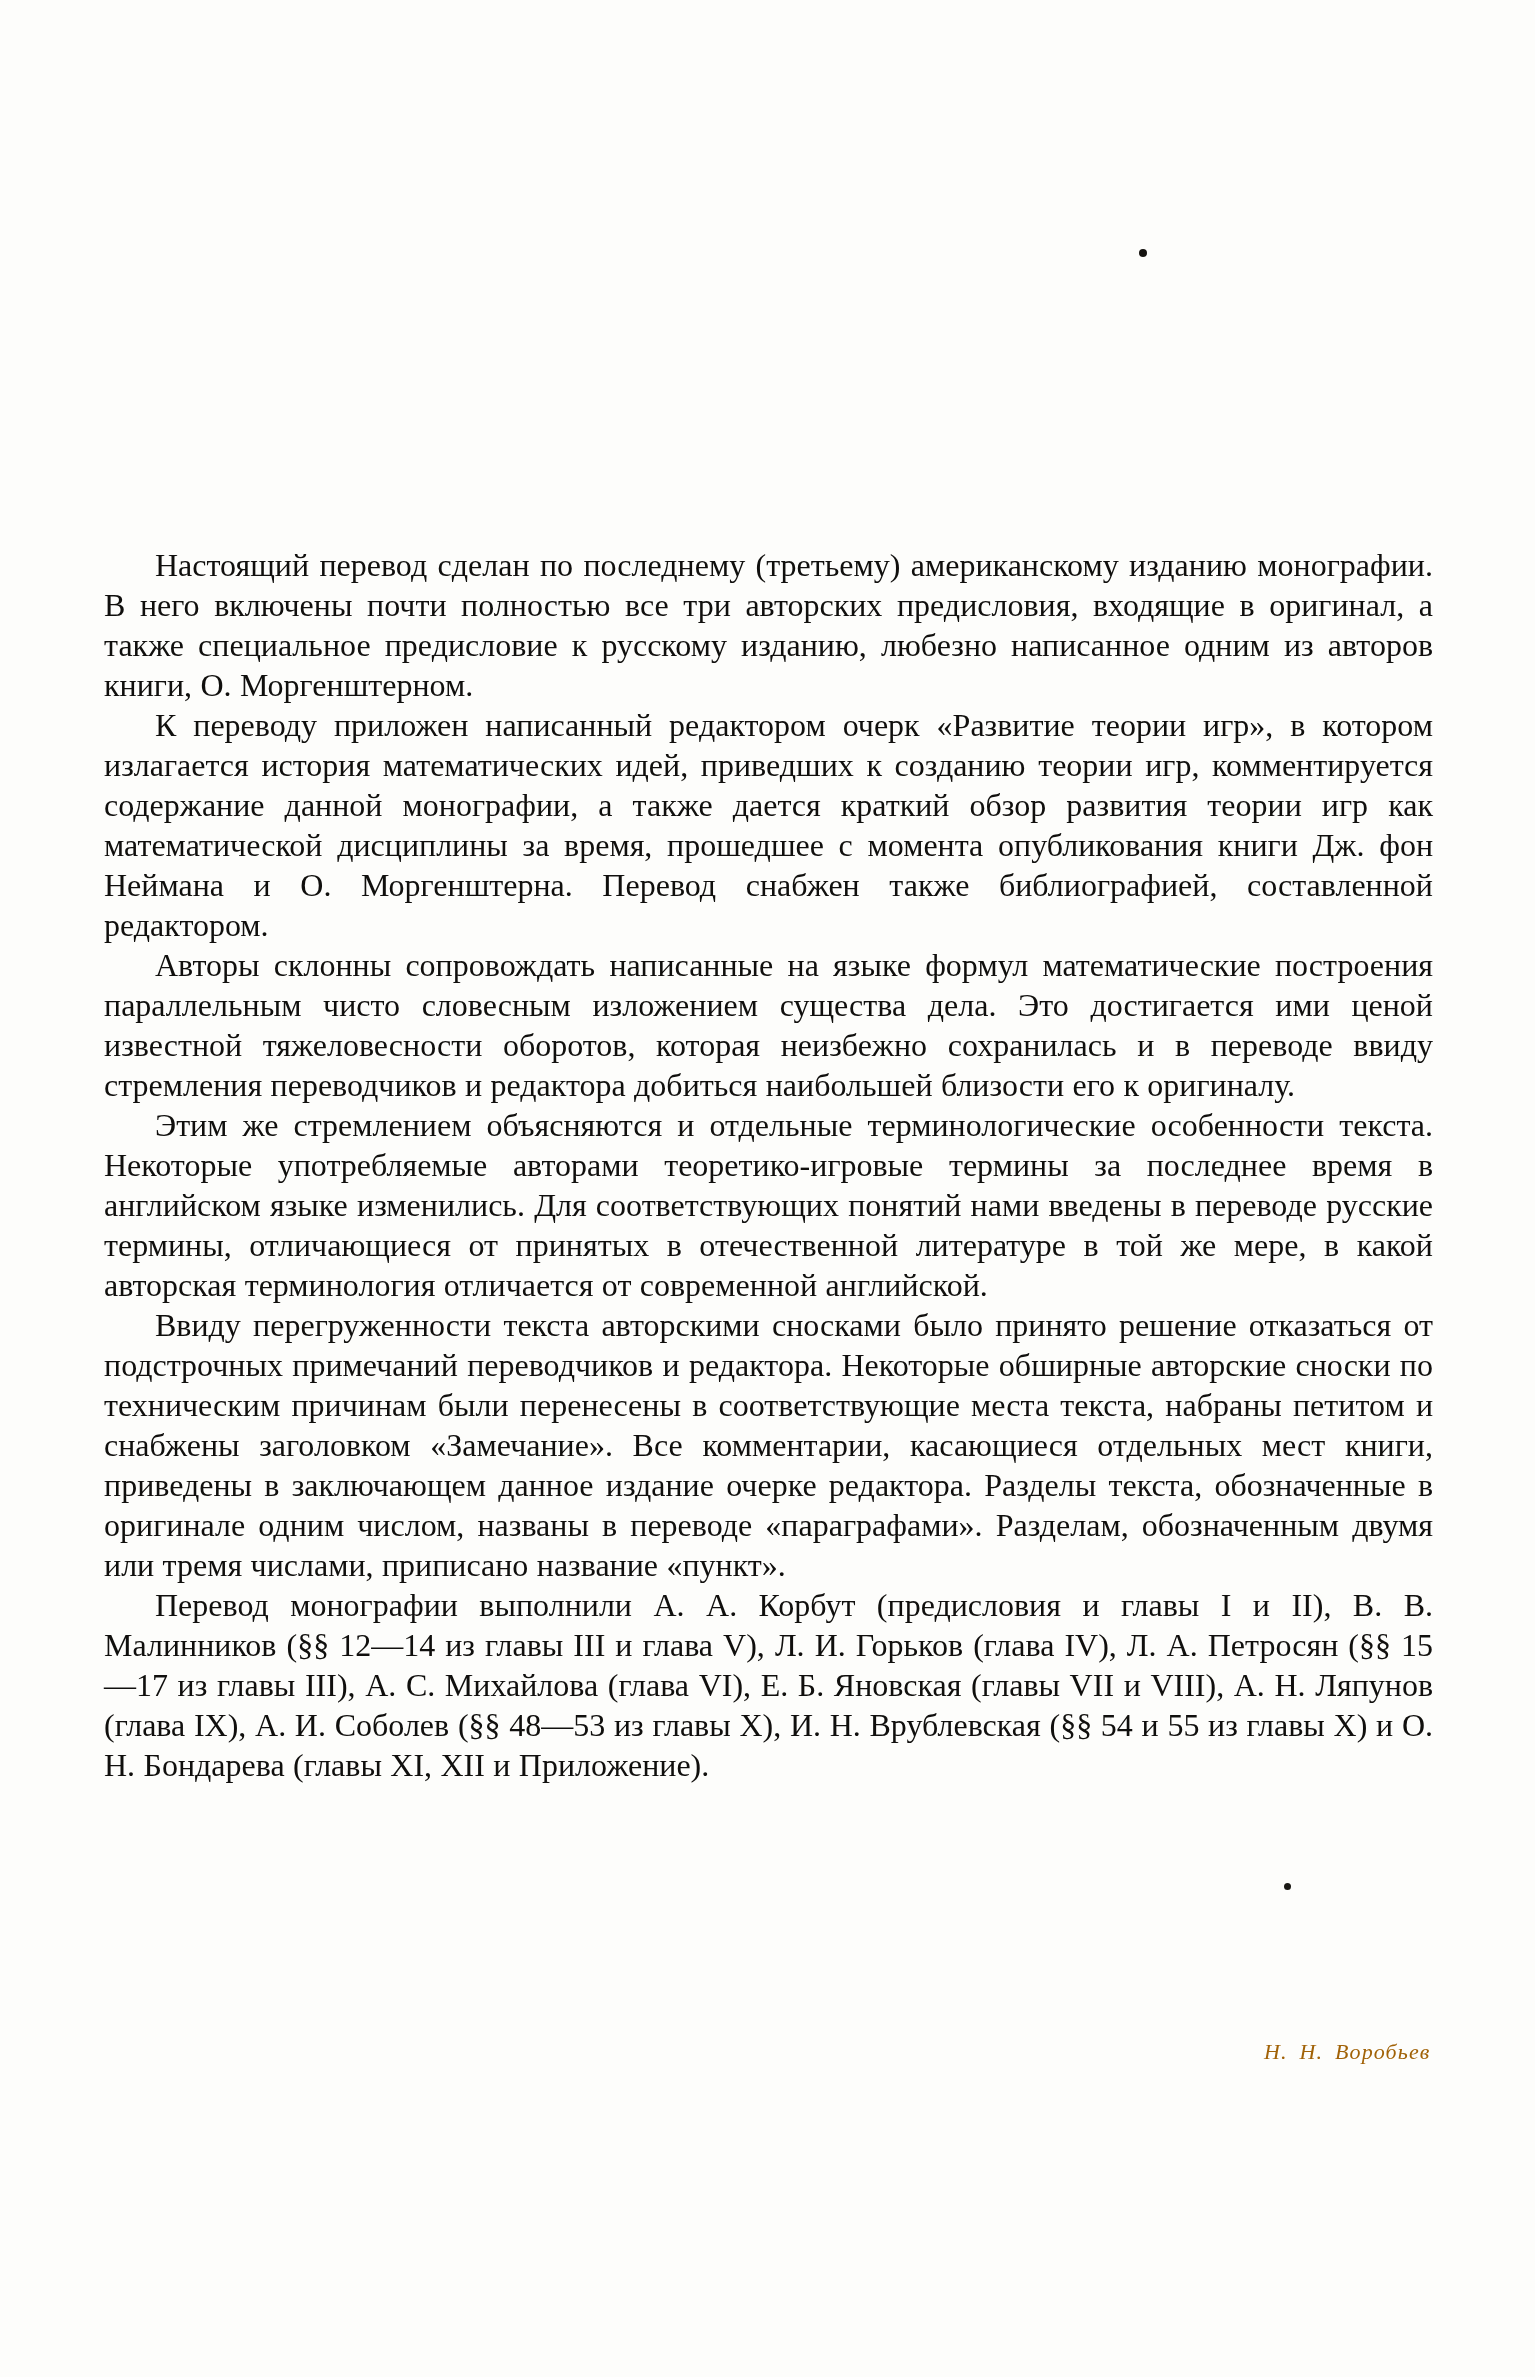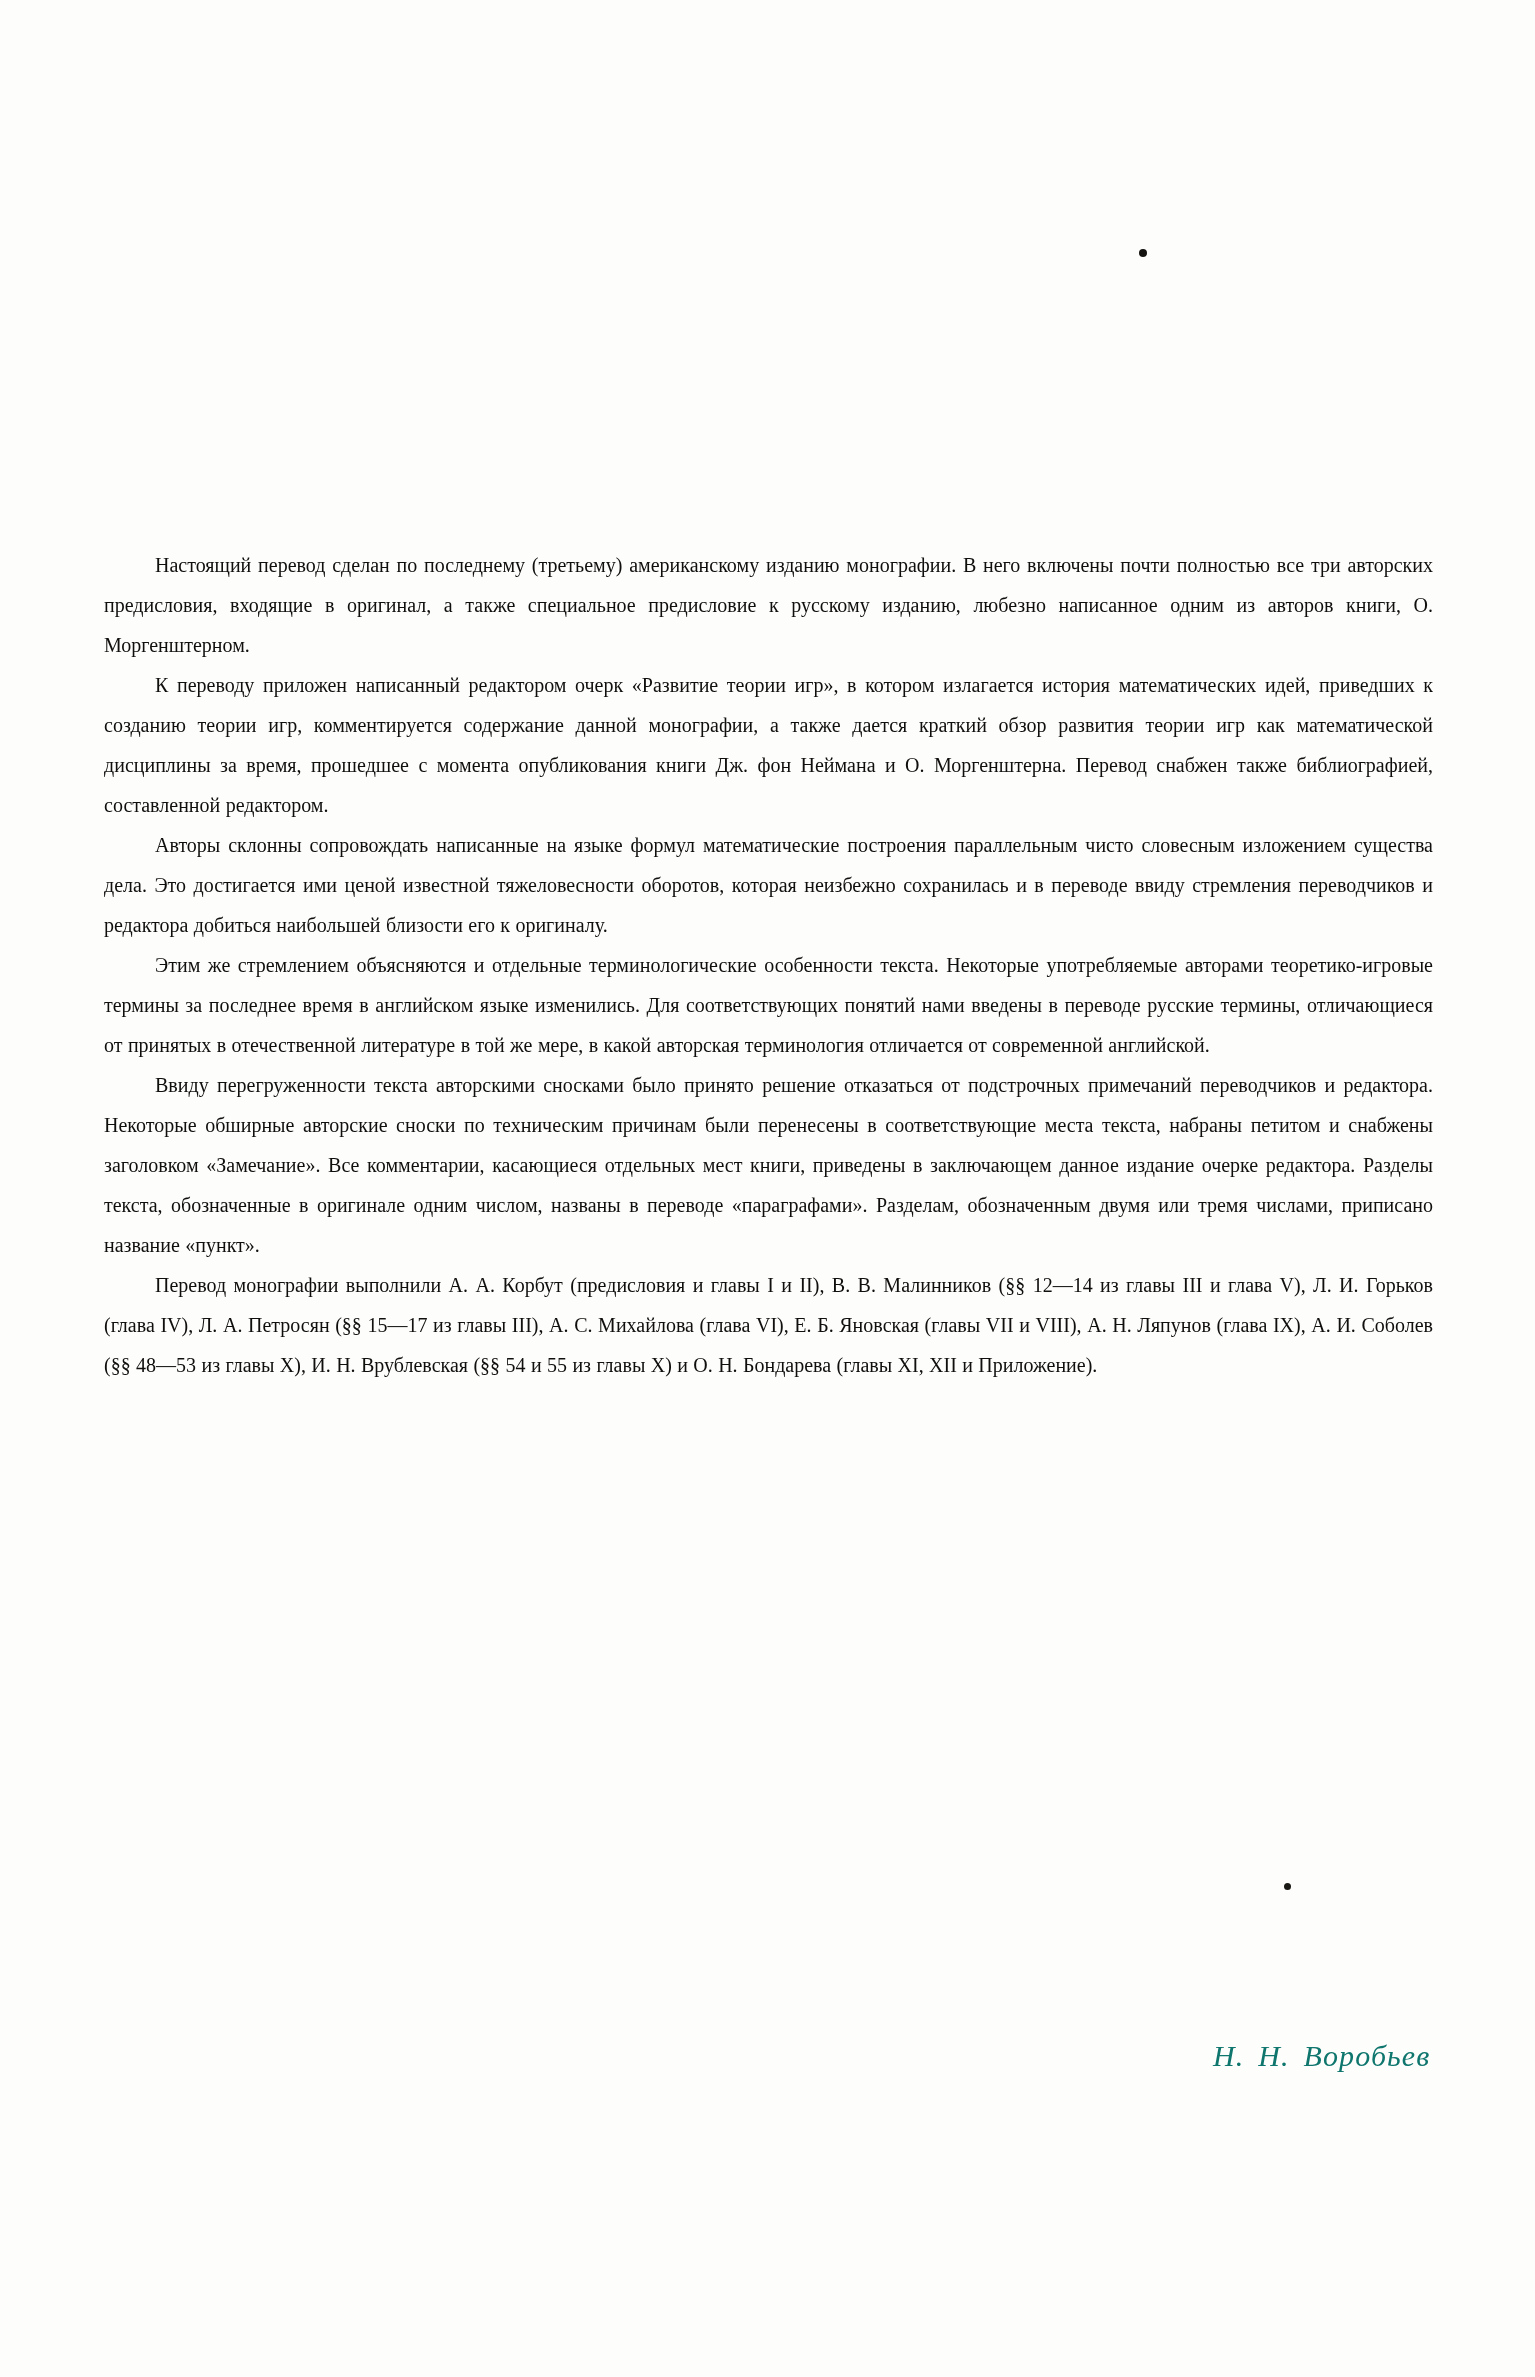--- a/index.html
+++ b/index.html
@@ -42,37 +42,37 @@
     background: #15130f;
   }
   .body-text {
     position: absolute;
     left: 104px;
     top: 545px;
     width: 1329px;
   }
   p.para {
     margin: 0;
-    font-size: 20px;
+    font-size: 32px;
     line-height: 40px;
     text-align: justify;
     text-indent: 51px;
     text-justify: inter-word;
     word-spacing: 0.4px;
     color: #100f0d;
   }
   .signature {
     position: absolute;
     right: 2.6px;
     top: 2039px;
-    font-size: 30px;
+    font-size: 22px;
     font-style: italic;
     letter-spacing: 1.1px;
     word-spacing: 5.3px;
-    color: #0f766e;
+    color: #a16207;
   }
   .sig-wrap {
     position: absolute;
     left: 104px;
     top: 0;
     width: 1329px;
     height: 100%;
   }
   .speck {
     position: absolute;

